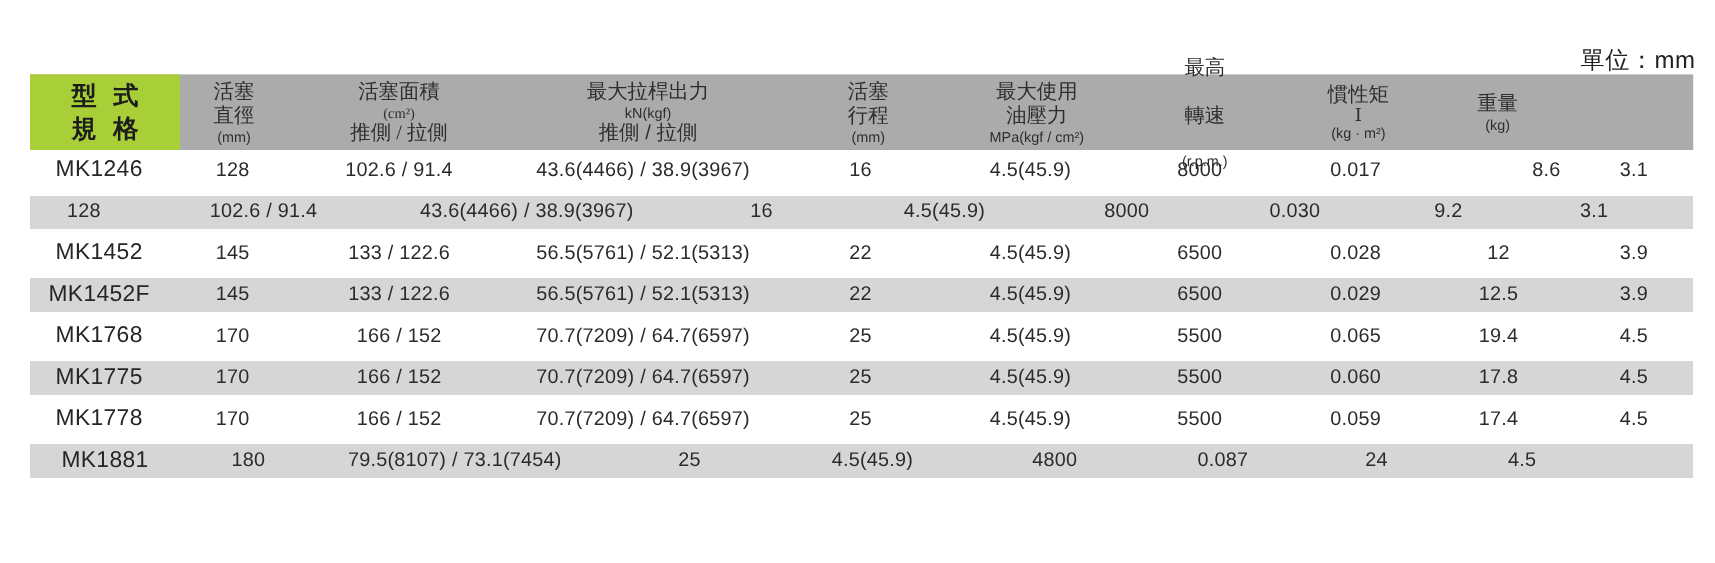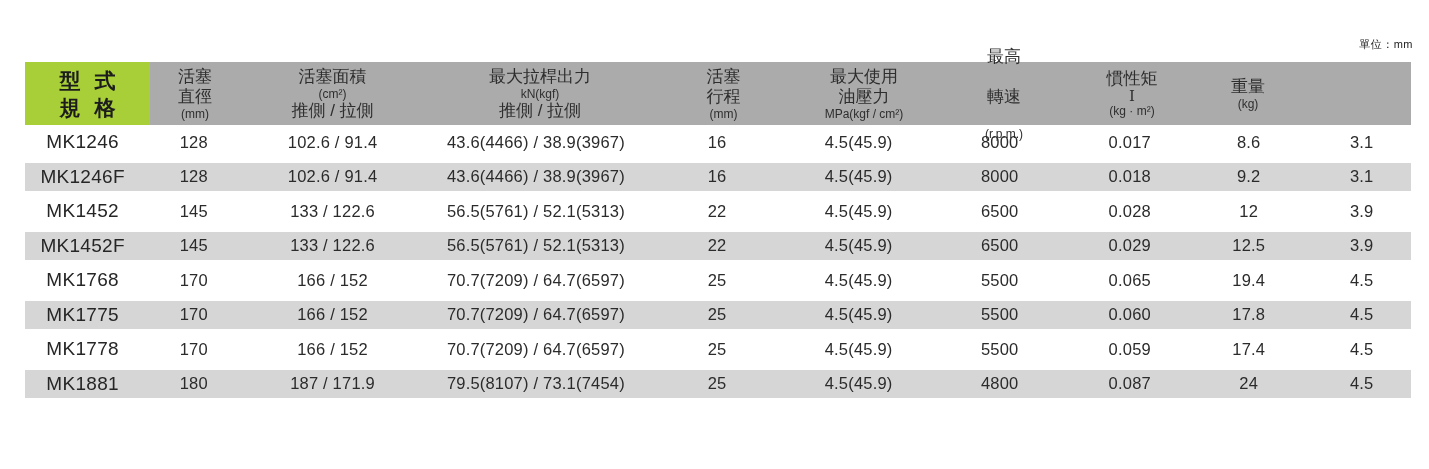--- a/index.html
+++ b/index.html
@@ -11,21 +11,21 @@
     position: relative;
     width: 1429px;
     height: 469px;
     background: #ffffff;
     overflow: hidden;
   }
   .unit-note {
     position: absolute;
     top: 37px;
     right: 16px;
-    font-size: 11px;
+    font-size: 20px;
     color: #222222;
     letter-spacing: 0.5px;
   }
   .spec-table {
     position: absolute;
     left: 25px;
     top: 62px;
     width: 1386px;
   }
   .thead {
@@ -106,21 +106,21 @@
     <div class="thead" style="background: rgb(171, 171, 171);">
         <div class="th accent" style="width: 125px; background: rgb(168, 206, 56);">
           <div class="hl-m">型 式</div>
           <div class="hl-m">規 格</div>
         </div>
         <div class="th" style="width: 90px;">
           <div class="hl-t">活塞</div>
           <div class="hl-t">直徑</div>
           <div class="hl-s">(mm)</div>
         </div>
-        <div class="th" style="width: 185px;">
+        <div class="th" style="width: 185px; font-family: Liberation Serif, serif;">
           <div class="hl-t">活塞面積</div>
           <div class="hl-s">(cm²)</div>
           <div class="hl-t">推側 / 拉側</div>
         </div>
         <div class="th" style="width: 230px;">
           <div class="hl-t">最大拉桿出力</div>
           <div class="hl-s">kN(kgf)</div>
           <div class="hl-t">推側 / 拉側</div>
         </div>
         <div class="th" style="width: 137px;">
@@ -151,32 +151,31 @@
     <div class="tbody">
         <div class="trow">
           <div class="cell model" style="width: 125px;">MK1246</div>
           <div class="cell" style="width: 90px;">128</div>
           <div class="cell" style="width: 185px;">102.6 / 91.4</div>
           <div class="cell" style="width: 230px;">43.6(4466) / 38.9(3967)</div>
           <div class="cell" style="width: 137px;">16</div>
           <div class="cell" style="width: 144px;">4.5(45.9)</div>
           <div class="cell" style="width: 136px;">8000</div>
           <div class="cell" style="width: 120px;">0.017</div>
-          <div class="cell" style="width: 112px;">8.6</div>
+          <div class="cell" style="width: 112px; text-align: right;">8.6</div>
           <div class="cell" style="width: 107px;">3.1</div>
         </div>
         <div class="trow striped" style="background-color: rgb(214, 214, 214);">
-          <div class="cell model" style="width: 125px;">MK1246F</div>
           <div class="cell" style="width: 90px;">128</div>
           <div class="cell" style="width: 185px;">102.6 / 91.4</div>
           <div class="cell" style="width: 230px;">43.6(4466) / 38.9(3967)</div>
           <div class="cell" style="width: 137px;">16</div>
           <div class="cell" style="width: 144px;">4.5(45.9)</div>
           <div class="cell" style="width: 136px;">8000</div>
-          <div class="cell" style="width: 120px;">0.018</div>
+          <div class="cell" style="width: 120px;">0.030</div>
           <div class="cell" style="width: 112px;">9.2</div>
           <div class="cell" style="width: 107px;">3.1</div>
         </div>
         <div class="trow">
           <div class="cell model" style="width: 125px;">MK1452</div>
           <div class="cell" style="width: 90px;">145</div>
           <div class="cell" style="width: 185px;">133 / 122.6</div>
           <div class="cell" style="width: 230px;">56.5(5761) / 52.1(5313)</div>
           <div class="cell" style="width: 137px;">22</div>
           <div class="cell" style="width: 144px;">4.5(45.9)</div>
@@ -229,21 +228,20 @@
           <div class="cell" style="width: 137px;">25</div>
           <div class="cell" style="width: 144px;">4.5(45.9)</div>
           <div class="cell" style="width: 136px;">5500</div>
           <div class="cell" style="width: 120px;">0.059</div>
           <div class="cell" style="width: 112px;">17.4</div>
           <div class="cell" style="width: 107px;">4.5</div>
         </div>
         <div class="trow striped" style="background-color: rgb(214, 214, 214);">
           <div class="cell model" style="width: 125px;">MK1881</div>
           <div class="cell" style="width: 90px;">180</div>
-          <div class="cell" style="width: 185px;">187 / 171.9</div>
           <div class="cell" style="width: 230px;">79.5(8107) / 73.1(7454)</div>
           <div class="cell" style="width: 137px;">25</div>
           <div class="cell" style="width: 144px;">4.5(45.9)</div>
           <div class="cell" style="width: 136px;">4800</div>
           <div class="cell" style="width: 120px;">0.087</div>
           <div class="cell" style="width: 112px;">24</div>
           <div class="cell" style="width: 107px;">4.5</div>
         </div>
       </div>
   </div>

